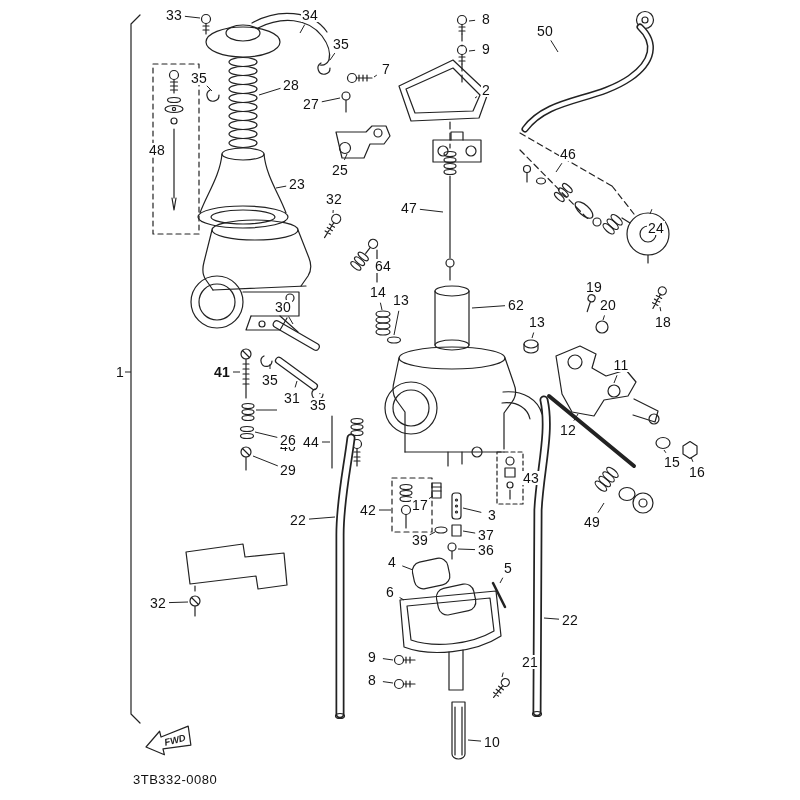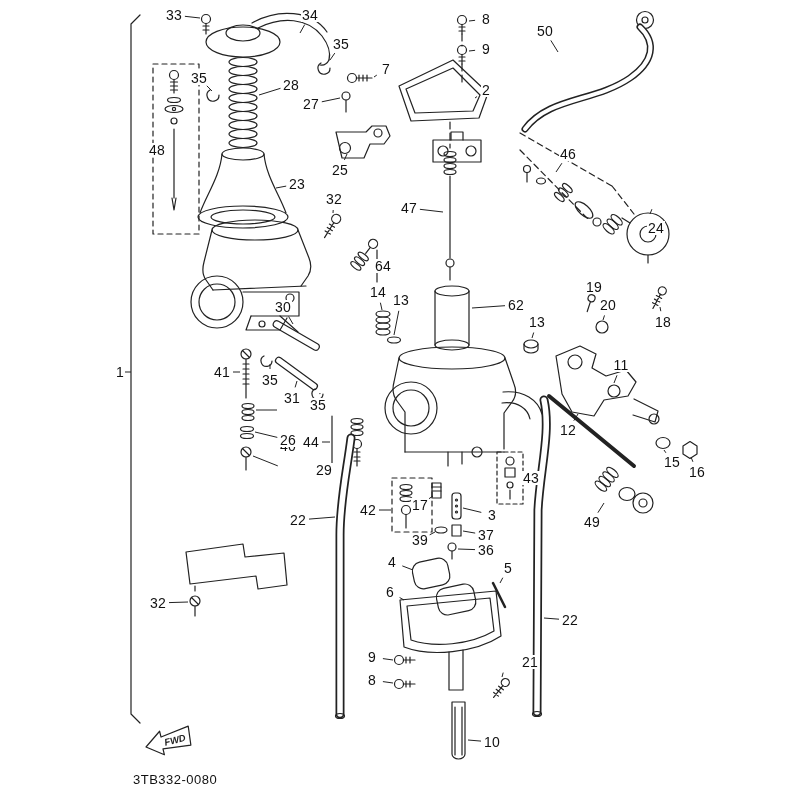--- a/index.html
+++ b/index.html
@@ -461,31 +461,31 @@
       <span class="callout" style="left: 383px; top: 266px;">64</span>
       <span class="callout" style="left: 594px; top: 287px;">19</span>
       <span class="callout" style="left: 283px; top: 307px;">30</span>
       <span class="callout" style="left: 378px; top: 292px;">14</span>
       <span class="callout" style="left: 401px; top: 300px;">13</span>
       <span class="callout" style="left: 516px; top: 305px;">62</span>
       <span class="callout" style="left: 537px; top: 322px;">13</span>
       <span class="callout" style="left: 608px; top: 305px;">20</span>
       <span class="callout" style="left: 663px; top: 322px;">18</span>
       <span class="callout" style="left: 621px; top: 365px;">11</span>
-      <span class="callout" style="left: 222px; top: 372px;">41</span>
+      <span class="callout" style="left: 222px; top: 372px; font-weight: bold;">41</span>
       <span class="callout" style="left: 270px; top: 380px;">35</span>
       <span class="callout" style="left: 292px; top: 398px;">31</span>
       <span class="callout" style="left: 318px; top: 405px;">35</span>
       <span class="callout" style="left: 568px; top: 430px;">12</span>
       <span class="callout" style="left: 288px; top: 410px; margin-top: 36px;">40</span>
       <span class="callout" style="left: 288px; top: 440px;">26</span>
       <span class="callout" style="left: 311px; top: 442px;">44</span>
       <span class="callout" style="left: 672px; top: 462px;">15</span>
       <span class="callout" style="left: 697px; top: 472px;">16</span>
-      <span class="callout" style="left: 288px; top: 470px; margin-left: 36px;">29</span>
+      <span class="callout" style="left: 288px; top: 470px;">29</span>
       <span class="callout" style="left: 531px; top: 478px;">43</span>
       <span class="callout" style="left: 298px; top: 520px;">22</span>
       <span class="callout" style="left: 368px; top: 510px;">42</span>
       <span class="callout" style="left: 420px; top: 505px;">17</span>
       <span class="callout" style="left: 492px; top: 515px;">3</span>
       <span class="callout" style="left: 592px; top: 522px;">49</span>
       <span class="callout" style="left: 420px; top: 540px;">39</span>
       <span class="callout" style="left: 486px; top: 535px;">37</span>
       <span class="callout" style="left: 486px; top: 550px;">36</span>
       <span class="callout" style="left: 392px; top: 562px;">4</span>

